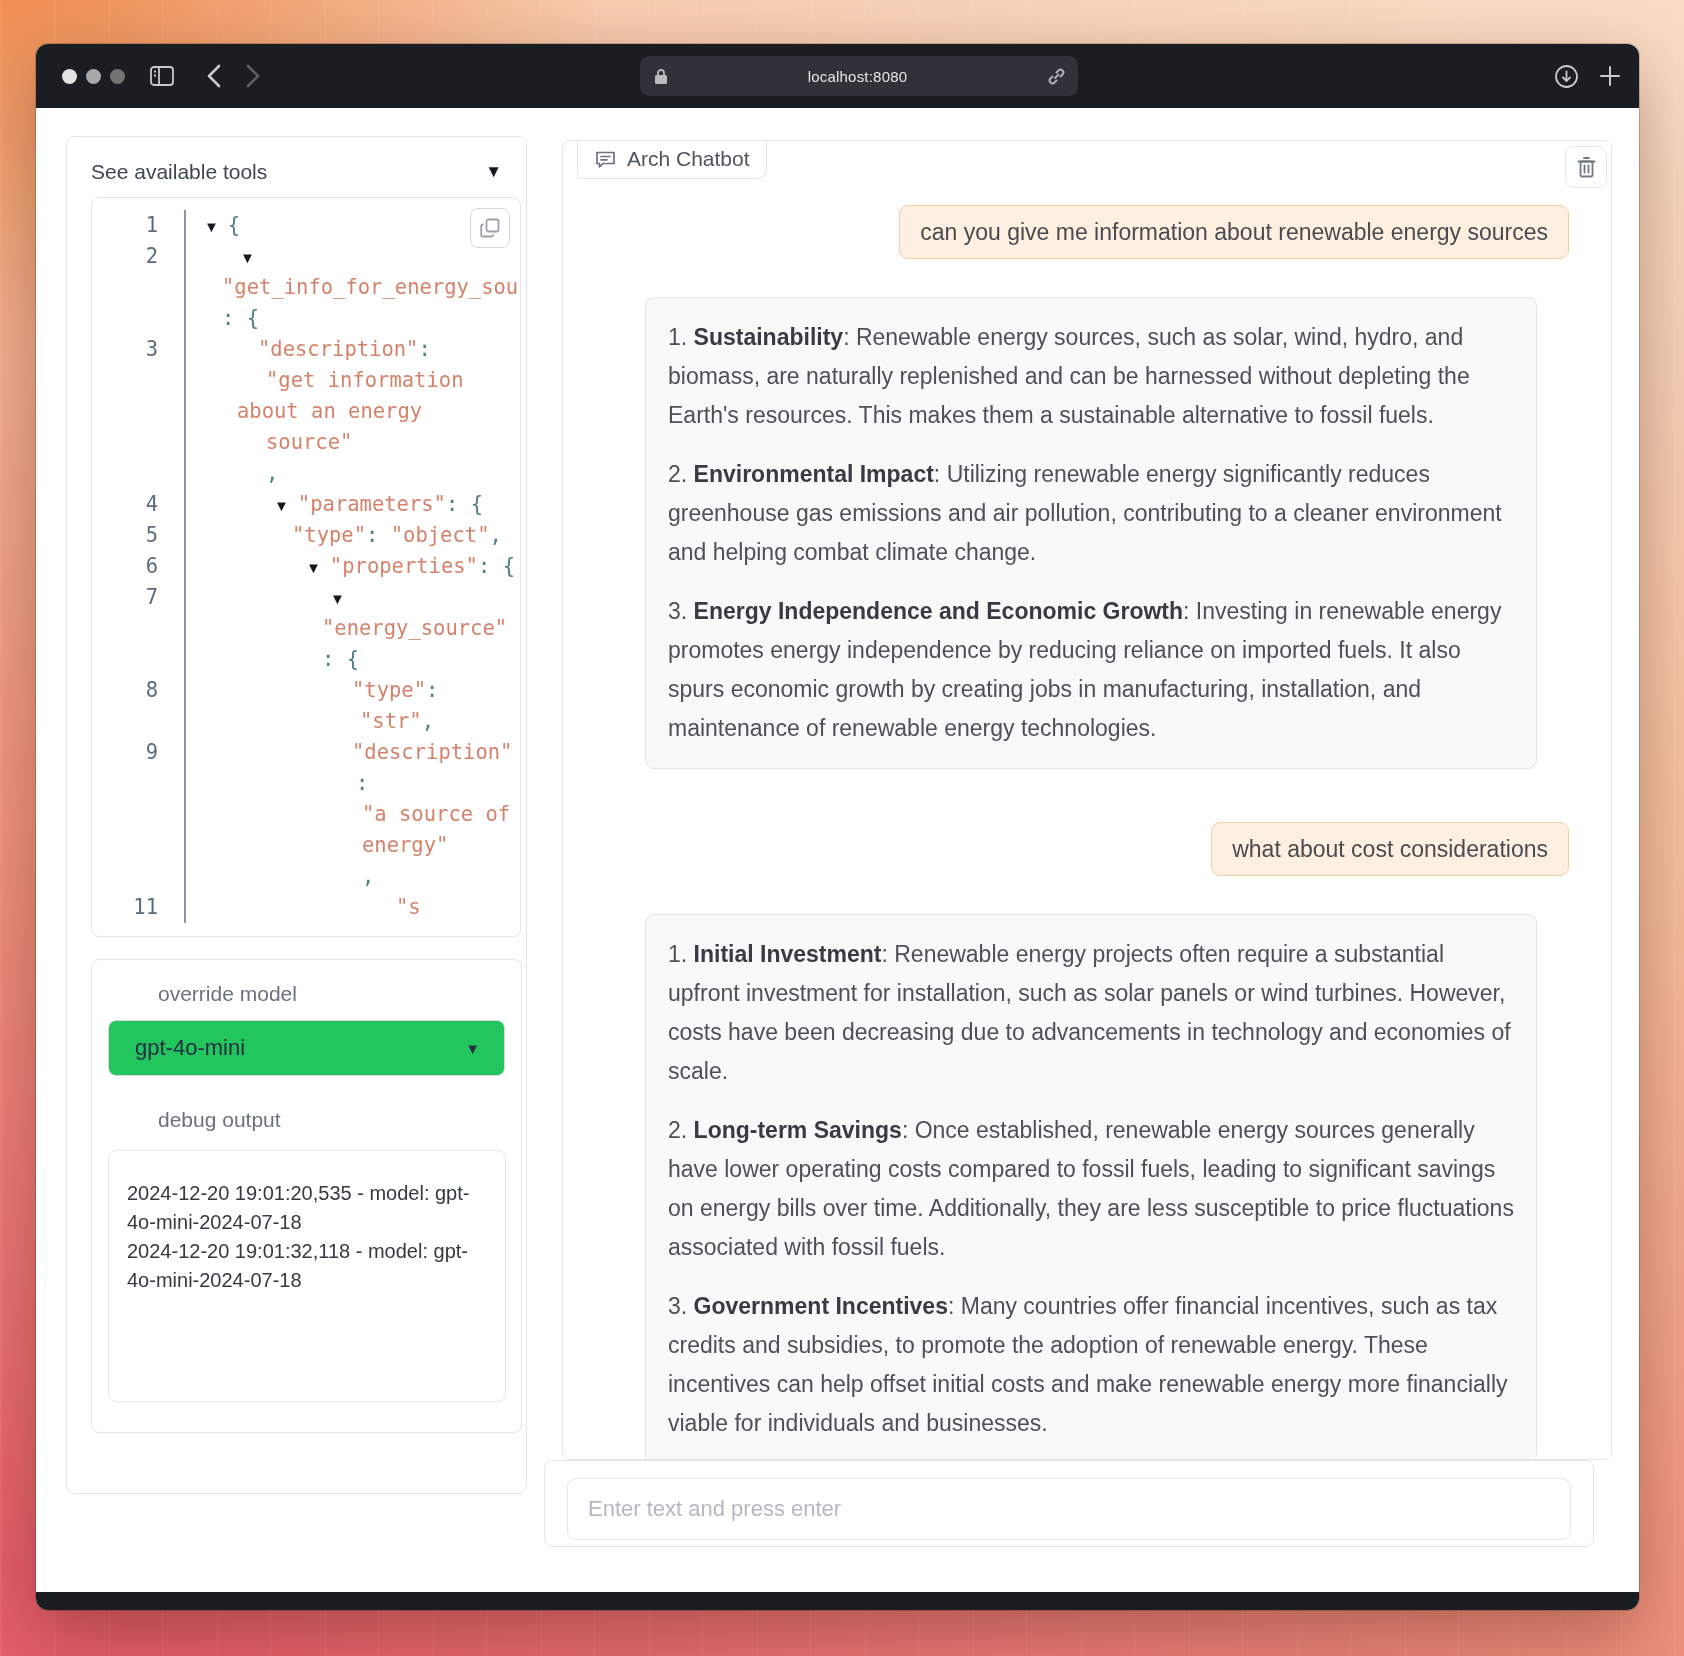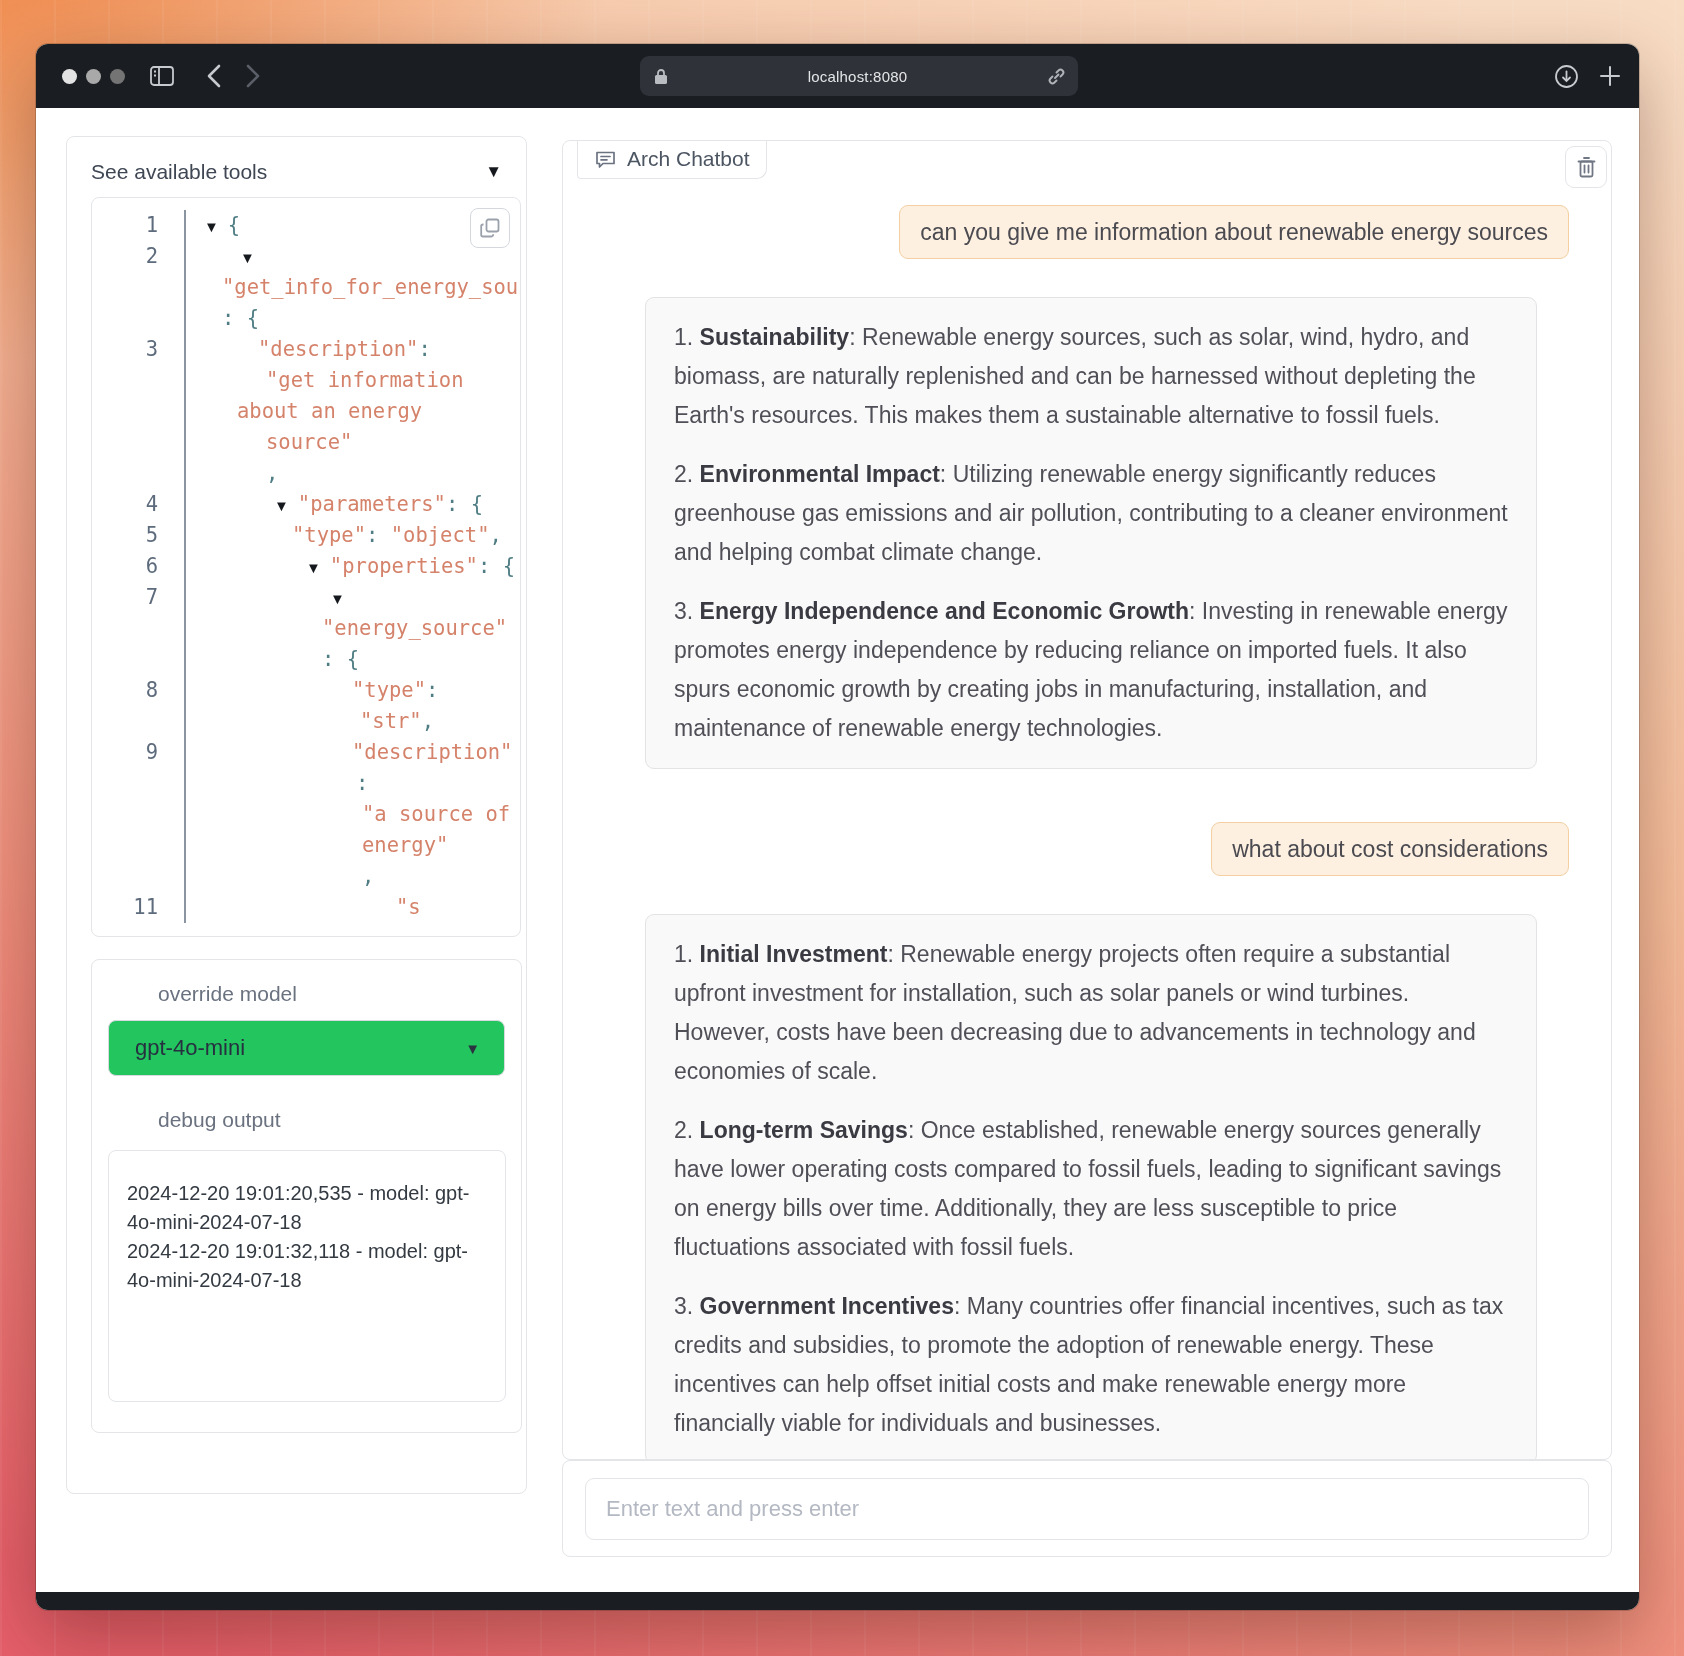--- a/index.html
+++ b/index.html
@@ -69,27 +69,27 @@
   .trash-btn{position:absolute;top:5px;right:4px;width:40px;height:40px;border:1px solid #e3e5e8;border-radius:9px;background:#fff;display:flex;align-items:center;justify-content:center;color:#707784;cursor:pointer;z-index:2;}
   .chat-scroll{position:absolute;left:0;top:0;right:0;bottom:0;padding:64px 42px 0 42px;box-sizing:border-box;overflow:hidden;}
   .msg-row{display:flex;margin-bottom:38px;align-items:center;}
   .msg-row.user{justify-content:flex-end;}
   .user-bubble{
     background:#fdf0e1;border:1px solid #f3cfa2;border-radius:9px;
     padding:10px 20px;font-size:23px;color:#4a4a50;line-height:32px;max-width:820px;
   }
   .bot-box{
     margin:0 32px 53px 40px;background:#f9f9f9;border:1px solid #e3e3e6;border-radius:9px;
-    padding:20px 28px;color:#4f4f57;font-size:23px;line-height:39px;
+    padding:20px 22px;color:#4f4f57;font-size:23px;line-height:39px;
   }
   .bot-box p{margin:0 0 20px 0;}
   .bot-box p:last-child{margin-bottom:0;}
   .bot-box b{color:#3a3a42;font-weight:700;}
   
-  .input-card{position:absolute;left:526px;top:1352px;width:1050px;height:97px;box-sizing:border-box;}
+  .input-card{position:absolute;left:508px;top:1352px;width:1050px;height:87px;box-sizing:border-box;}
   .chat-input{
     position:absolute;left:22px;top:17px;width:1004px;height:62px;box-sizing:border-box;
     border:1px solid #e3e5e8;border-radius:9px;padding:0 20px;font-size:22px;color:#3a3f46;
     font-family:"Liberation Sans",sans-serif;outline:none;
   }
   .chat-input::placeholder{color:#b3b8c2;}
   svg{display:block;}
 </style>
 </head>
 <body>

